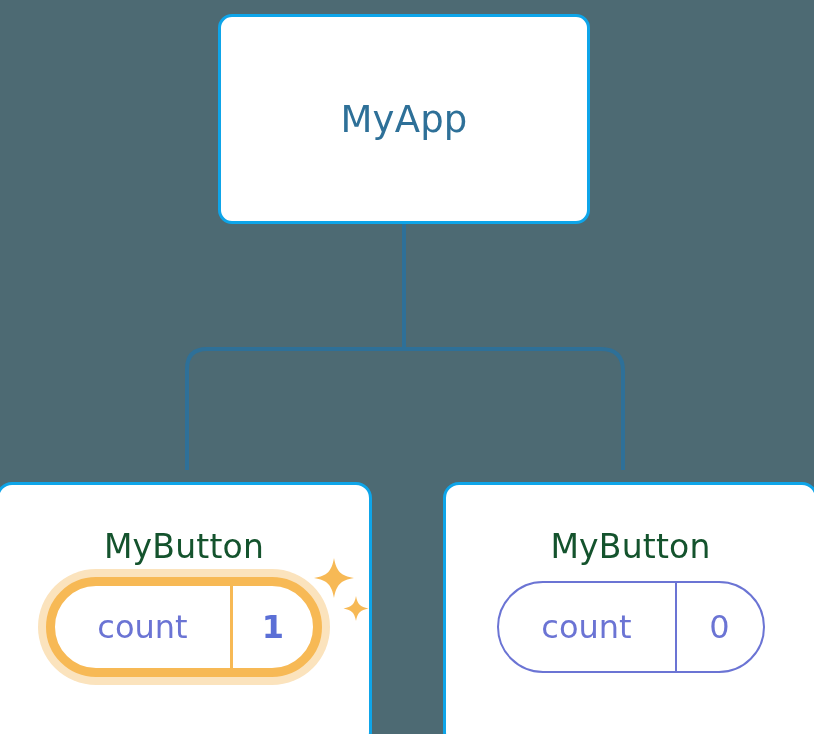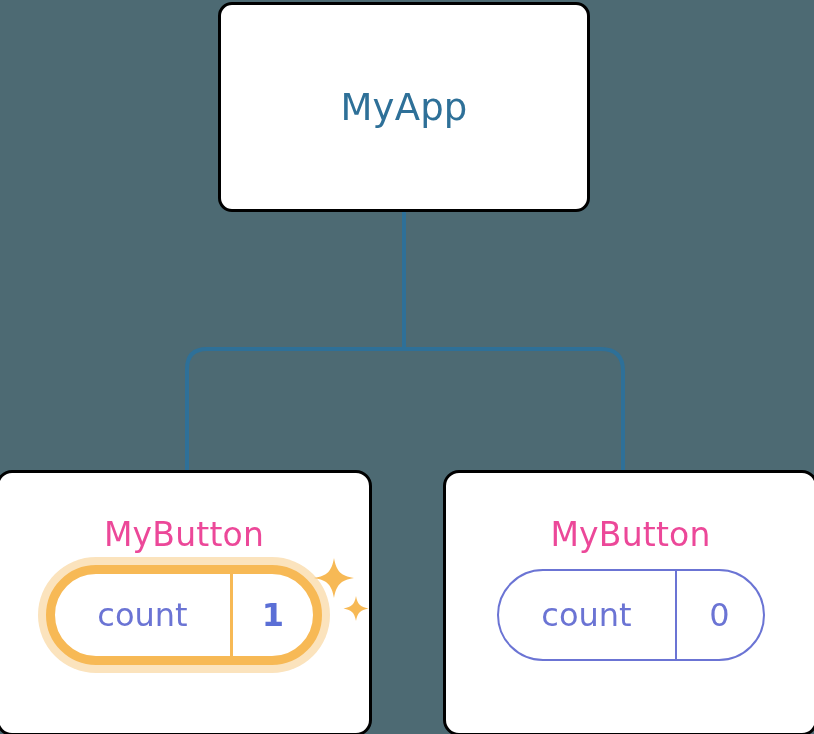--- a/index.html
+++ b/index.html
@@ -26,23 +26,24 @@
     top: 0;
     width: 814px;
     height: 734px;
     pointer-events: none;
   }
 
   
   .card {
     position: absolute;
     background: #ffffff;
-    border: 3px solid #000000;
+    border: 3px solid #0ea5e9;
     border-radius: 14px;
     box-sizing: border-box;
+    margin-top: 12px;
   }
 
   
   #node-root {
     left: 218px;
     top: 2px;
     width: 372px;
     height: 210px;
   }
   #node-root .node-title {
@@ -71,21 +72,21 @@
   #node-child-1 {
     left: 443px;
     width: 375px;
   }
   .child-card .node-title {
     position: absolute;
     left: 0;
     right: 0;
     top: 42px;
     text-align: center;
-    color: #ec4899;
+    color: #14532d;
     font-size: 33px;
     font-weight: 400;
     letter-spacing: 0.2px;
   }
 
   
   .pill-wrap {
     position: absolute;
     top: 89px;
     left: 50%;

